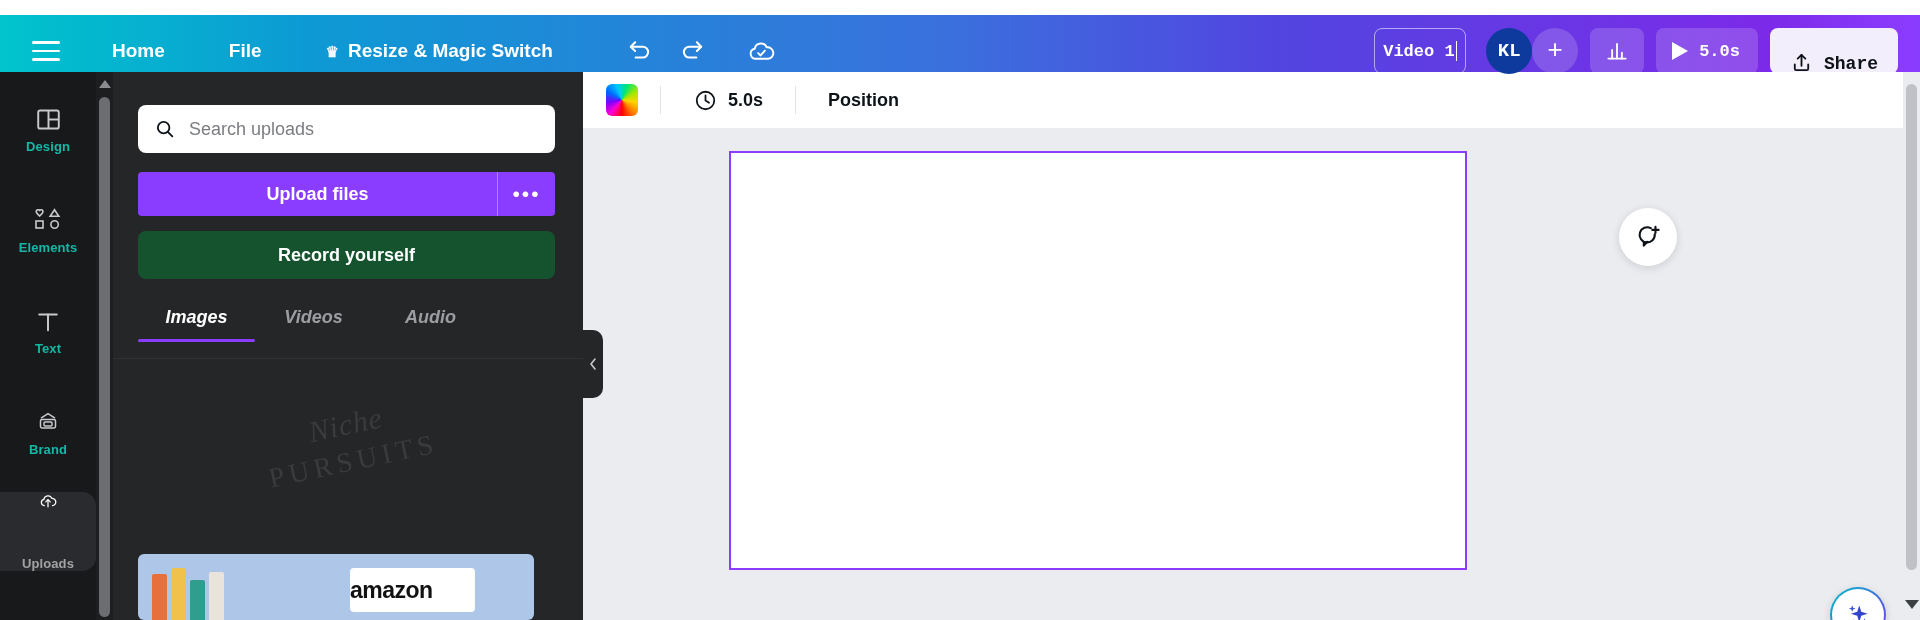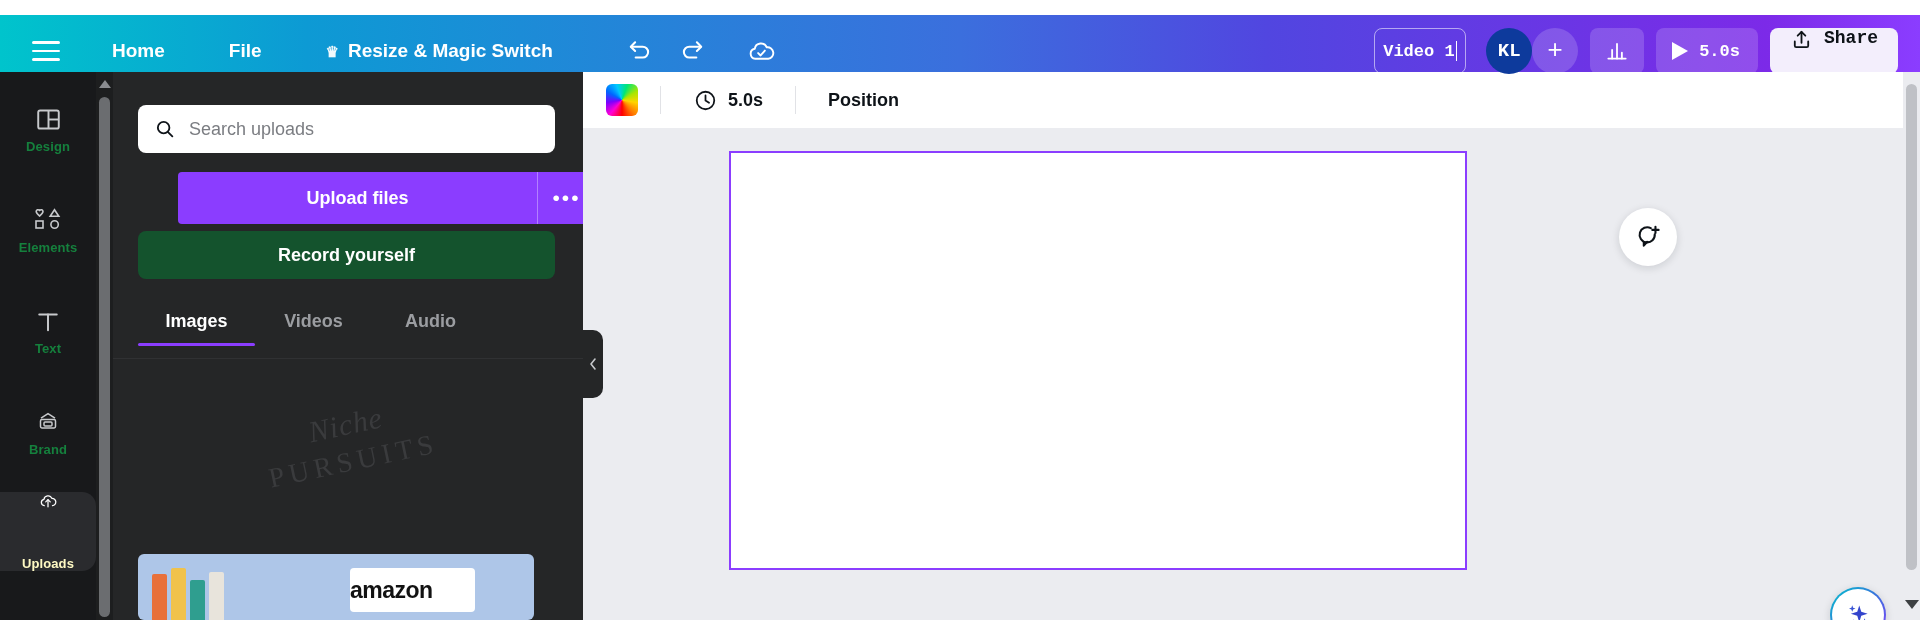--- a/index.html
+++ b/index.html
@@ -65,36 +65,36 @@
   }
   .pill-btn {
     height: 46px; border-radius: 8px; background: rgba(255,255,255,.17);
     display: flex; align-items: center; justify-content: center;
     color: #fff; cursor: pointer; margin-left: 12px; padding: 0 14px; gap: 9px;
   }
   .pill-btn.play { padding: 0 18px 0 14px; }
   .pill-btn .dur { font-size: 17px; font-weight: 700; }
   .share-btn {
     height: 46px; border-radius: 8px; background: #f3eefc; color: #0e1318;
-    display: flex; align-items: flex-start; gap: 11px; padding: 0 20px;
+    display: flex; align-items: flex-end; gap: 11px; padding: 0 20px;
     font-size: 18px; font-weight: 700; margin-left: 12px; cursor: pointer;
   }
 
   
   .rail {
     position: absolute; left: 0; top: 72px; width: 96px; height: 548px;
     background: #18191b;
   }
   .rail-item {
     width: 96px; height: 79px; display: flex; flex-direction: column;
     align-items: center; justify-content: center; gap: 5px; cursor: pointer;
-    color: #15803d; position: relative;
+    color: #14b8a6; position: relative;
   }
   .rail-item .lbl { font-size: 13px; font-weight: 700; letter-spacing: .1px; }
-  .rail-item.active { background: #2a2b2e; color: #fef9c3; border-radius: 0 14px 14px 0; gap: 46px; }
+  .rail-item.active { background: #2a2b2e; color: #a3a3a3; border-radius: 0 14px 14px 0; gap: 46px; }
   .rail-item.active::after,
   .rail-item.active::before { content: ""; position: absolute; right: 0; width: 0; height: 0; }
 
   
   .panel {
     position: absolute; left: 96px; top: 72px; width: 487px; height: 548px;
     background: #252627;
   }
   .panel-scroll {
     position: absolute; left: 0; top: 0; width: 17px; height: 548px; background: #1d1e1f;
@@ -110,41 +110,41 @@
   .panel-inner { position: absolute; left: 17px; top: 0; width: 470px; height: 548px; }
 
   .search-box {
     position: absolute; left: 25px; top: 33px; width: 417px; height: 48px;
     background: #fff; border-radius: 8px; display: flex; align-items: center;
     gap: 13px; padding: 10px 16px; cursor: text;
   }
   .search-box .ph { color: #7b7d82; font-size: 18px; }
 
   .upload-row {
-    position: absolute; left: 25px; top: 100px; width: 417px; height: 52px;
-    display: flex; border-radius: 4px; overflow: hidden; margin-left: 40px;
+    position: absolute; left: 25px; top: 100px; width: 417px; height: 44px;
+    display: flex; border-radius: 4px; overflow: hidden;
   }
   .upload-btn {
     flex: 1; background: #8b3dff; color: #fff; font-size: 18px; font-weight: 700;
     display: flex; align-items: center; justify-content: center; cursor: pointer;
   }
   .upload-more {
     width: 58px; background: #8b3dff; color: #fff; cursor: pointer;
     display: flex; align-items: center; justify-content: center;
     border-left: 1px solid rgba(255,255,255,.35); font-size: 21px; letter-spacing: 2px;
   }
   .record-btn {
     position: absolute; left: 25px; top: 159px; width: 417px; height: 48px;
     background: #14532d; color: #fff; border-radius: 8px; font-size: 18px; font-weight: 700;
     display: flex; align-items: center; justify-content: center; cursor: pointer;
   }
 
   .tabs {
     position: absolute; left: 25px; top: 222px; width: 417px; height: 52px;
-    display: flex; align-items: flex-end;
+    display: flex; align-items: center; font-style: italic;
   }
   .tab {
     width: 117px; text-align: center; color: #9b9da1; font-size: 18px; font-weight: 700;
     padding-top: 8px; padding-bottom: 14px; cursor: pointer; position: relative;
   }
   .tab.active { color: #fff; }
   .tab.active::after {
     content: ""; position: absolute; left: 0; right: 0; bottom: 0; height: 3px;
     background: #8b3dff; border-radius: 2px;
   }

